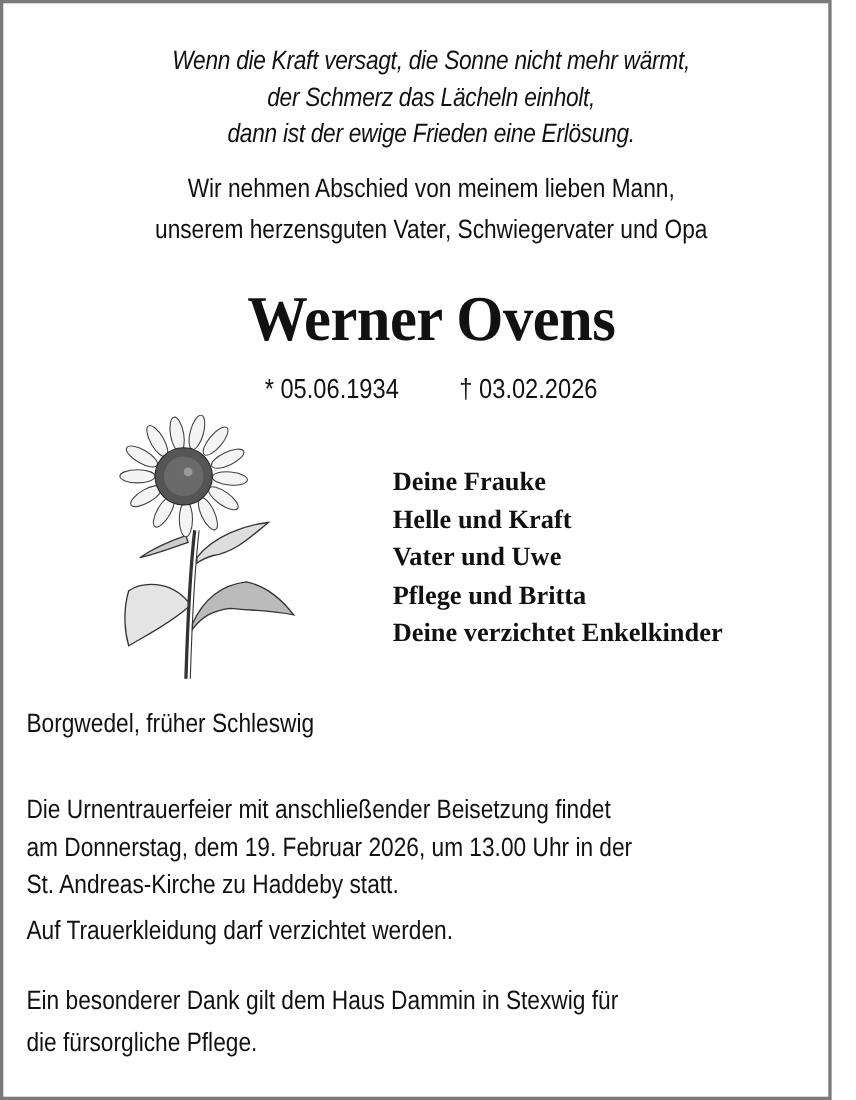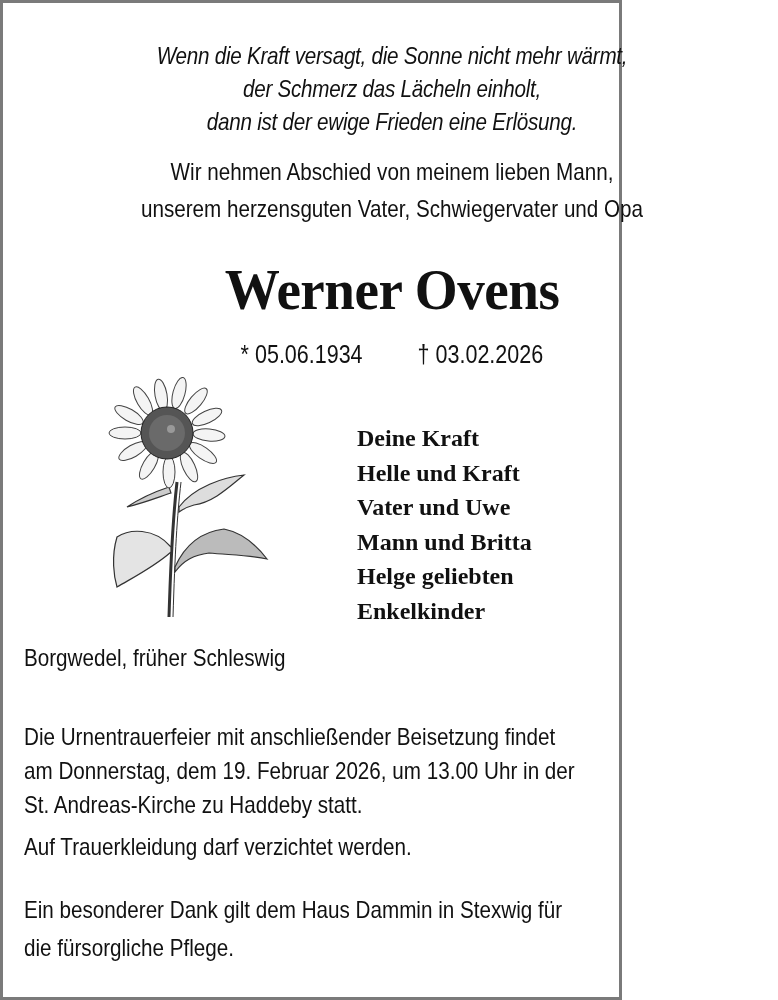--- a/index.html
+++ b/index.html
@@ -4,21 +4,21 @@
   <style>
     html, body { margin: 0; padding: 0; }
     body {
       width: 778px; height: 1000px; overflow: hidden;
       background: #ffffff;
       font-family: "Liberation Sans", sans-serif;
       color: #111;
     }
     .frame {
       position: absolute; left: 0; top: 0;
-      width: 622px; height: 1000px;
+      width: 756px; height: 1000px;
       box-sizing: border-box;
       border: 3px solid #7a7a7a;
       background: #fff;
     }
     .poem {
       position: absolute; left: 0; top: 36px; width: 778px;
       text-align: center; font-style: italic;
       font-size: 24px; line-height: 33px;
       letter-spacing: -0.3px;
     }
@@ -123,25 +123,25 @@
         <ellipse cx="44" cy="24" rx="6" ry="16" transform="rotate(330 44 24)"></ellipse>
       </g>
 
       <circle cx="68" cy="56" r="26" fill="#555" stroke="#222" stroke-width="1"></circle>
       <circle cx="68" cy="56" r="18" fill="#6a6a6a"></circle>
       <circle cx="72" cy="52" r="4" fill="#999"></circle>
     </svg>
   </div>
 
   <div class="family">
-    <div>Deine Kraft</div>
+    <div>Deine Frauke</div>
     <div>Helle und Kraft</div>
     <div>Vater und Uwe</div>
-    <div>Mann und Britta</div>
-    <div>Helge geliebten Enkelkinder</div>
+    <div>Pflege und Britta</div>
+    <div>Deine verzichtet Enkelkinder</div>
   </div>
 
   <div class="place">Borgwedel, früher Schleswig</div>
 
   <div class="para p1">
     <div>Die Urnentrauerfeier mit anschließender Beisetzung findet</div>
     <div>am Donnerstag, dem 19. Februar 2026, um 13.00 Uhr in der</div>
     <div>St. Andreas-Kirche zu Haddeby statt.</div>
   </div>
 

